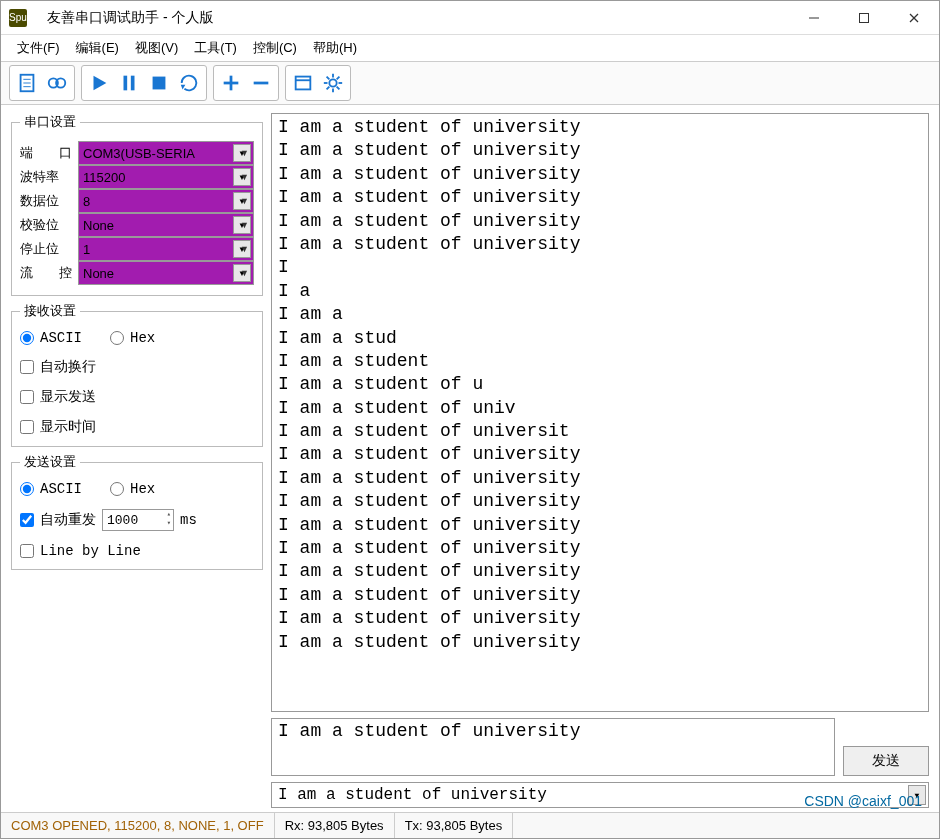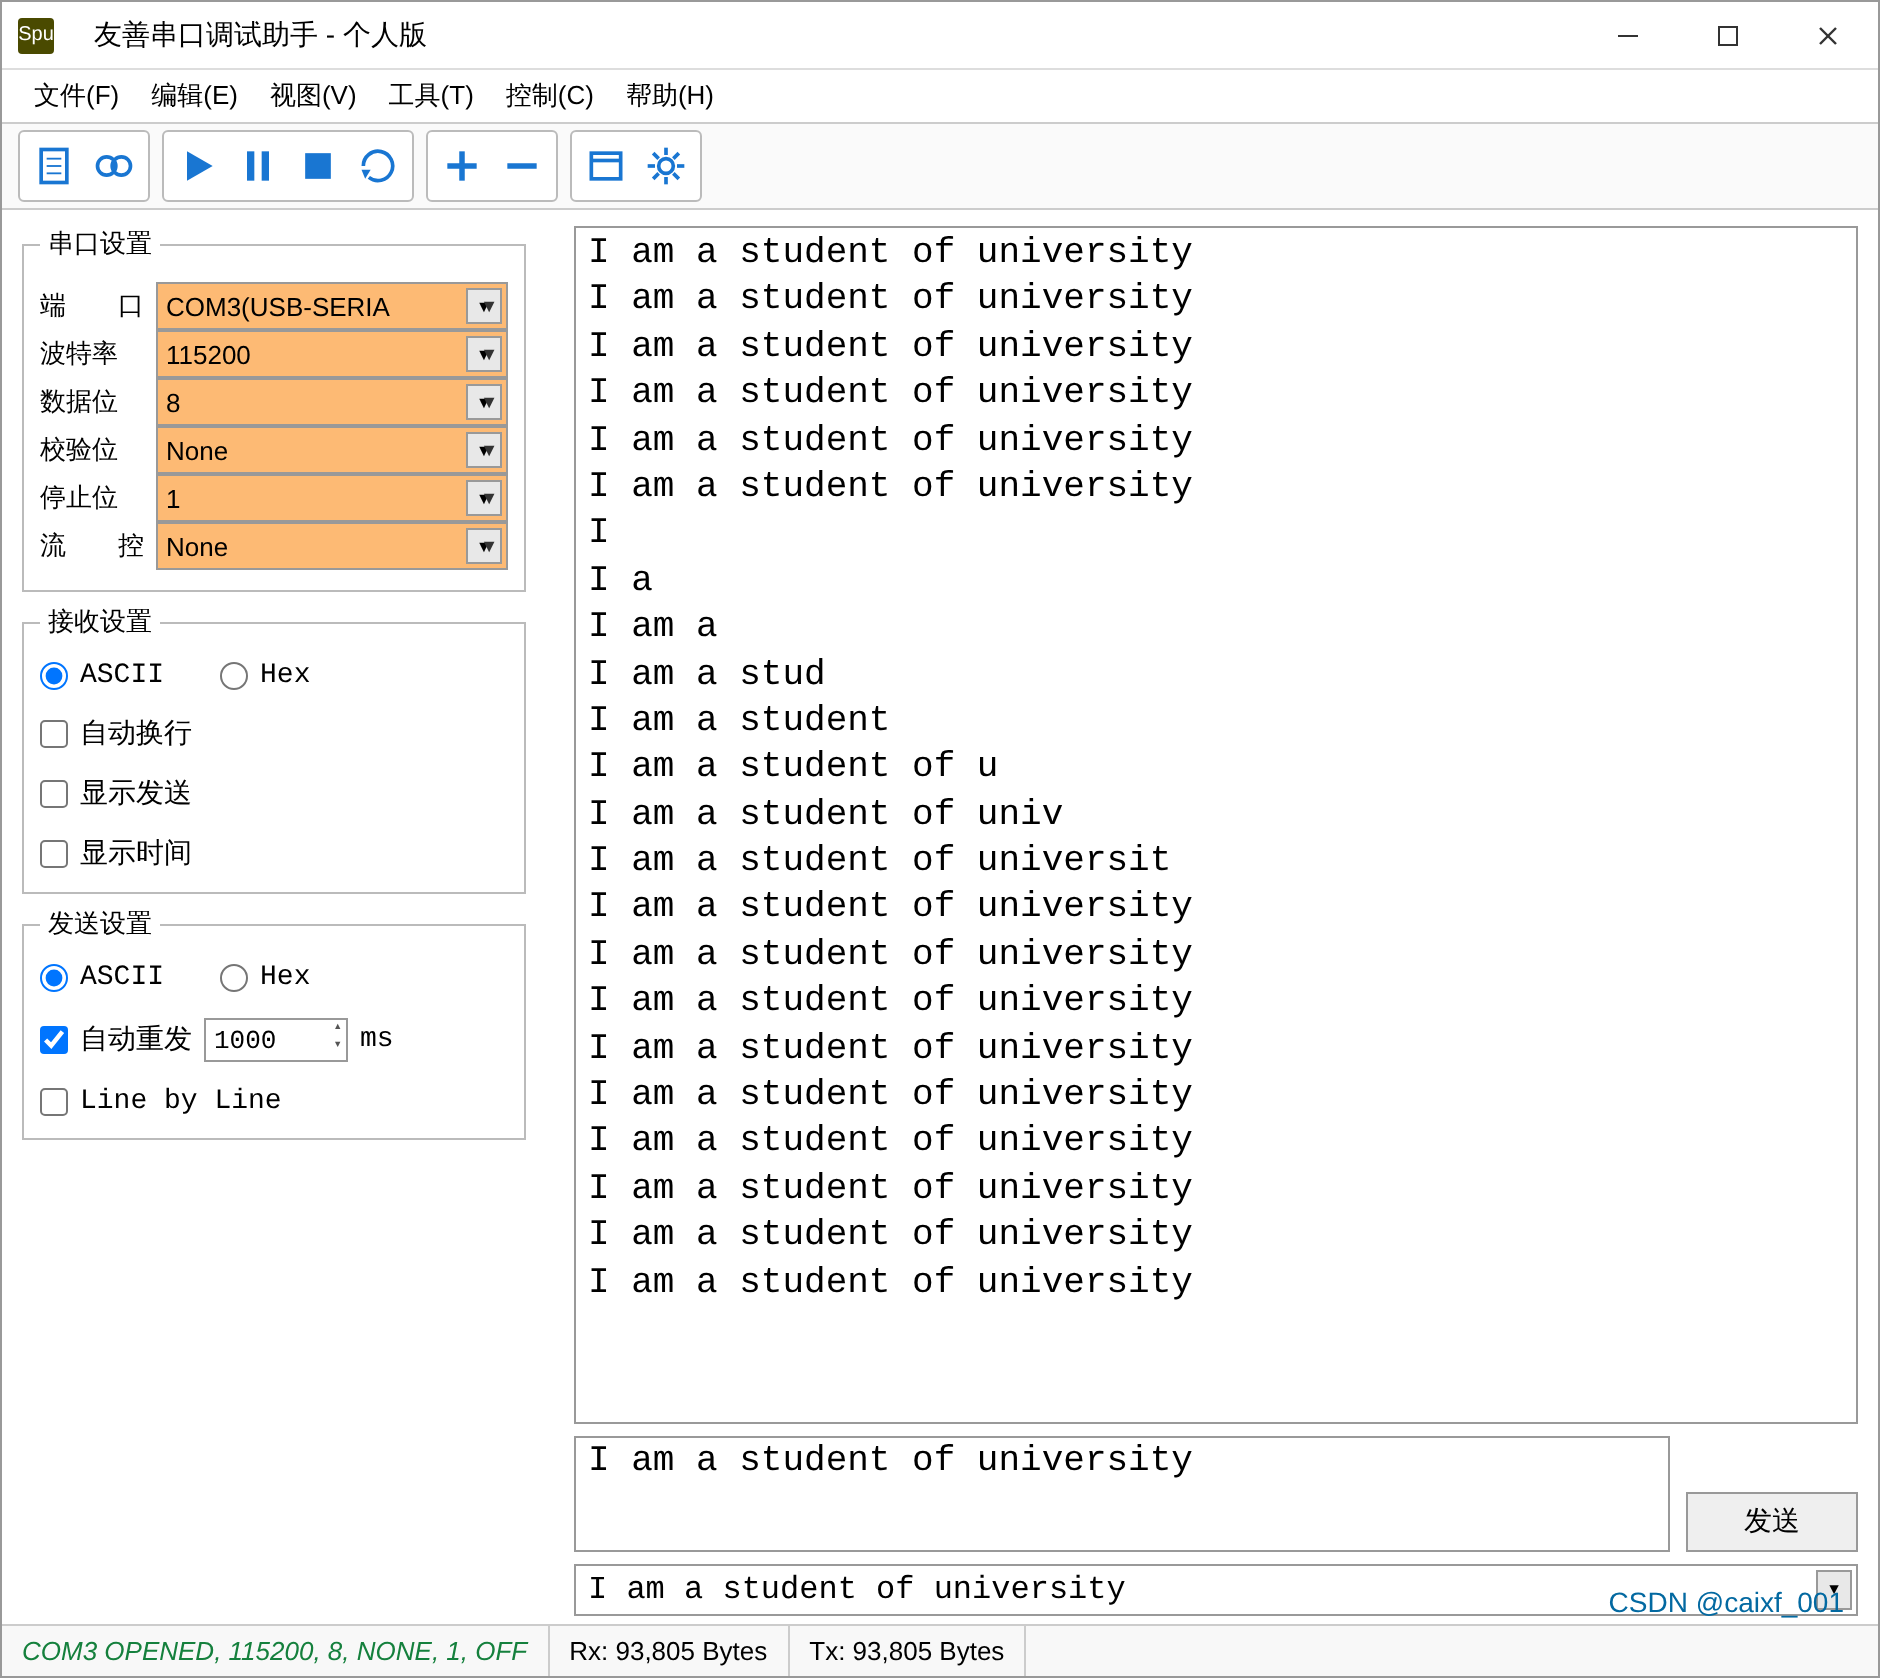--- a/index.html
+++ b/index.html
@@ -9,47 +9,47 @@
 .title-text { flex: 1; font-size: 14px; }
 .win-controls { display: flex; }
 .win-btn { width: 50px; height: 32px; display: flex; align-items: center; justify-content: center; font-size: 14px; cursor: default; }
 .win-btn svg { width: 12px; height: 12px; }
 .menubar { height: 26px; display: flex; align-items: center; padding-left: 10px; gap: 4px; font-size: 13px; }
 .menu-item { padding: 0 6px; }
 .toolbar { height: 44px; border-top: 1px solid #ccc; border-bottom: 1px solid #ccc; display: flex; align-items: center; padding: 0 8px; gap: 2px; background: #fafafa; }
 .tool-group { display: flex; align-items: center; border: 1px solid #bbb; border-radius: 3px; background: #fff; padding: 2px; margin-right: 4px; }
 .tool-btn { width: 30px; height: 30px; display: flex; align-items: center; justify-content: center; }
 .tool-btn svg { width: 22px; height: 22px; }
-.main-area { flex: 1; display: flex; padding: 8px 10px 4px 10px; gap: 24px; overflow: hidden; }
+.main-area { flex: 1; display: flex; padding: 8px 10px 4px 10px; gap: 8px; overflow: hidden; }
 .left-panel { width: 252px; display: flex; flex-direction: column; gap: 6px; }
 fieldset { border: 1px solid #bbb; padding: 10px 8px 10px 8px; font-size: 13px; }
 legend { padding: 0 4px; font-size: 13px; }
 .form-row { display: flex; align-items: center; }
 .form-row:last-child { margin-bottom: 0; }
 .form-label { width: 58px; letter-spacing: 0; }
-.combo { flex: 1; height: 24px; border: 1px solid #999; background: #fdba74; font-size: 13px; padding: 0 4px; position: relative; display: flex; align-items: center; }
+.combo { flex: 1; height: 24px; border: 1px solid #999; background: #a21caf; font-size: 13px; padding: 0 4px; position: relative; display: flex; align-items: center; }
 .combo::after { content: "▼"; position: absolute; right: 4px; font-size: 9px; color: #333; pointer-events: none; }
 .combo-arrow { position: absolute; right: 2px; top: 2px; width: 18px; height: 18px; background: #e8e8e8; border: 1px solid #999; display: flex; align-items: center; justify-content: center; font-size: 8px; }
 .radio-row { display: flex; align-items: center; gap: 28px; margin-bottom: 12px; }
 .radio-row:last-child, .check-row:last-child { margin-bottom: 0; }
 .check-row { display: flex; align-items: center; gap: 6px; margin-bottom: 12px; font-family: "Courier New", "SimSun", monospace; font-size: 14px; }
 .radio-item, .check-item { display: flex; align-items: center; gap: 6px; font-family: "Courier New", "SimSun", monospace; font-size: 14px; }
 input[type="radio"], input[type="checkbox"] { width: 14px; height: 14px; }
 .spinner { width: 72px; height: 22px; border: 1px solid #999; padding: 0 18px 0 4px; font-size: 13px; position: relative; display: flex; align-items: center; }
 .spinner::after { content: "▴\A▾"; white-space: pre; position: absolute; right: 2px; top: 0; font-size: 7px; line-height: 9px; color: #555; }
 .right-panel { flex: 1; display: flex; flex-direction: column; gap: 6px; }
 .output-area { flex: 1; border: 1px solid #999; background: #fff; font-family: "Courier New", monospace; font-size: 18px; padding: 2px 6px; overflow-y: scroll; line-height: 1.3; white-space: pre; }
 .input-row { display: flex; gap: 8px; align-items: stretch; }
 .input-box { flex: 1; height: 58px; border: 1px solid #999; background: #fff; font-family: "Courier New", monospace; font-size: 18px; padding: 2px 6px; resize: none; }
 .send-btn { width: 86px; height: 30px; align-self: flex-end; border: 1px solid #999; background: #efefef; font-size: 14px; }
 .history-combo { height: 26px; border: 1px solid #999; background: #fff; font-family: "Courier New", monospace; font-size: 16px; padding: 2px 24px 2px 6px; position: relative; display: flex; align-items: center; }
 .history-combo .combo-arrow { right: 2px; top: 2px; height: 20px; }
 .statusbar { height: 26px; border-top: 1px solid #ccc; display: flex; align-items: center; font-size: 13px; background: #f8f8f8; }
 .status-cell { padding: 0 10px; border-right: 1px solid #ccc; height: 100%; display: flex; align-items: center; }
-.status-conn { color: #15803d; font-style: italic; }
+.status-conn { color: #a16207; }
 .watermark { position: absolute; right: 18px; bottom: 30px; color: #0369a1; font-size: 14px; font-family: Arial; }
 </style>
 </head>
 <body>
 
 <div class="titlebar">
   <div class="app-icon">Spu</div>
   <div class="title-text">友善串口调试助手 - 个人版</div>
   <div class="win-controls">
     <div class="win-btn">

